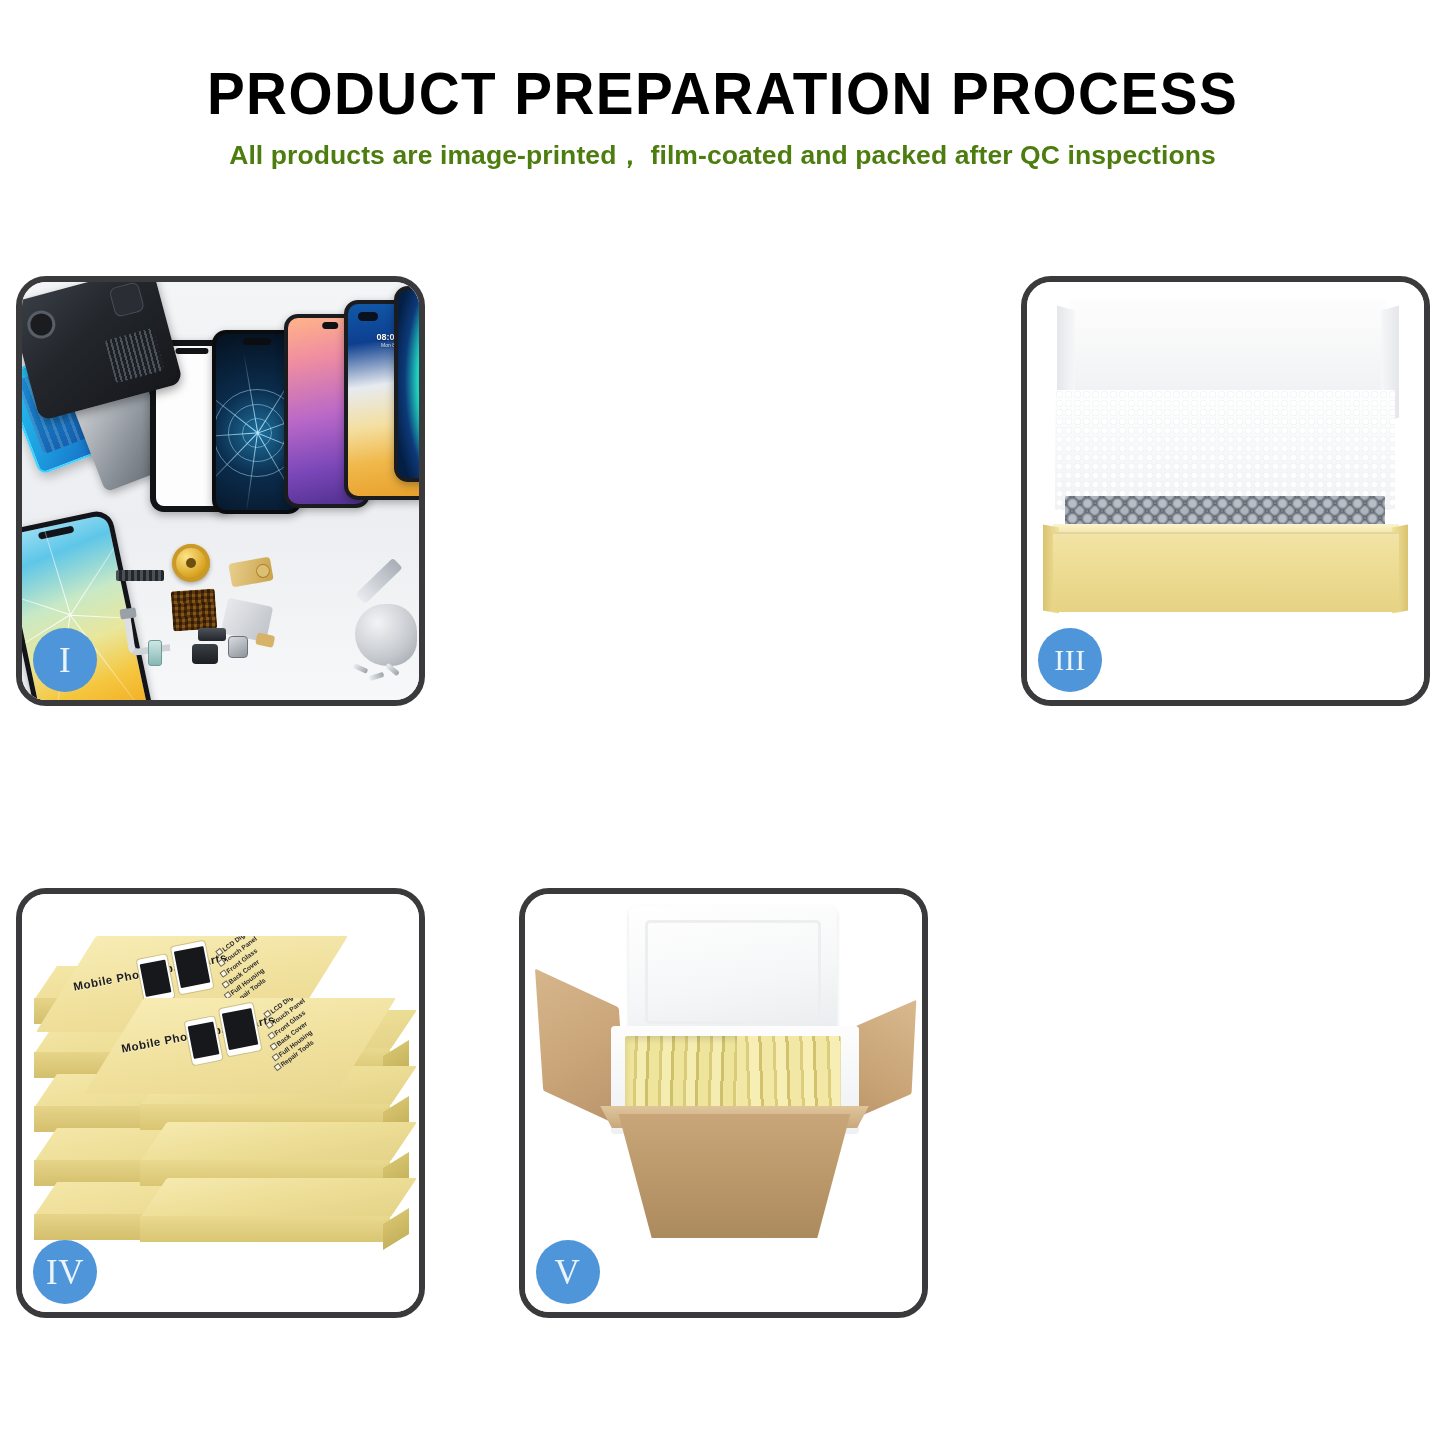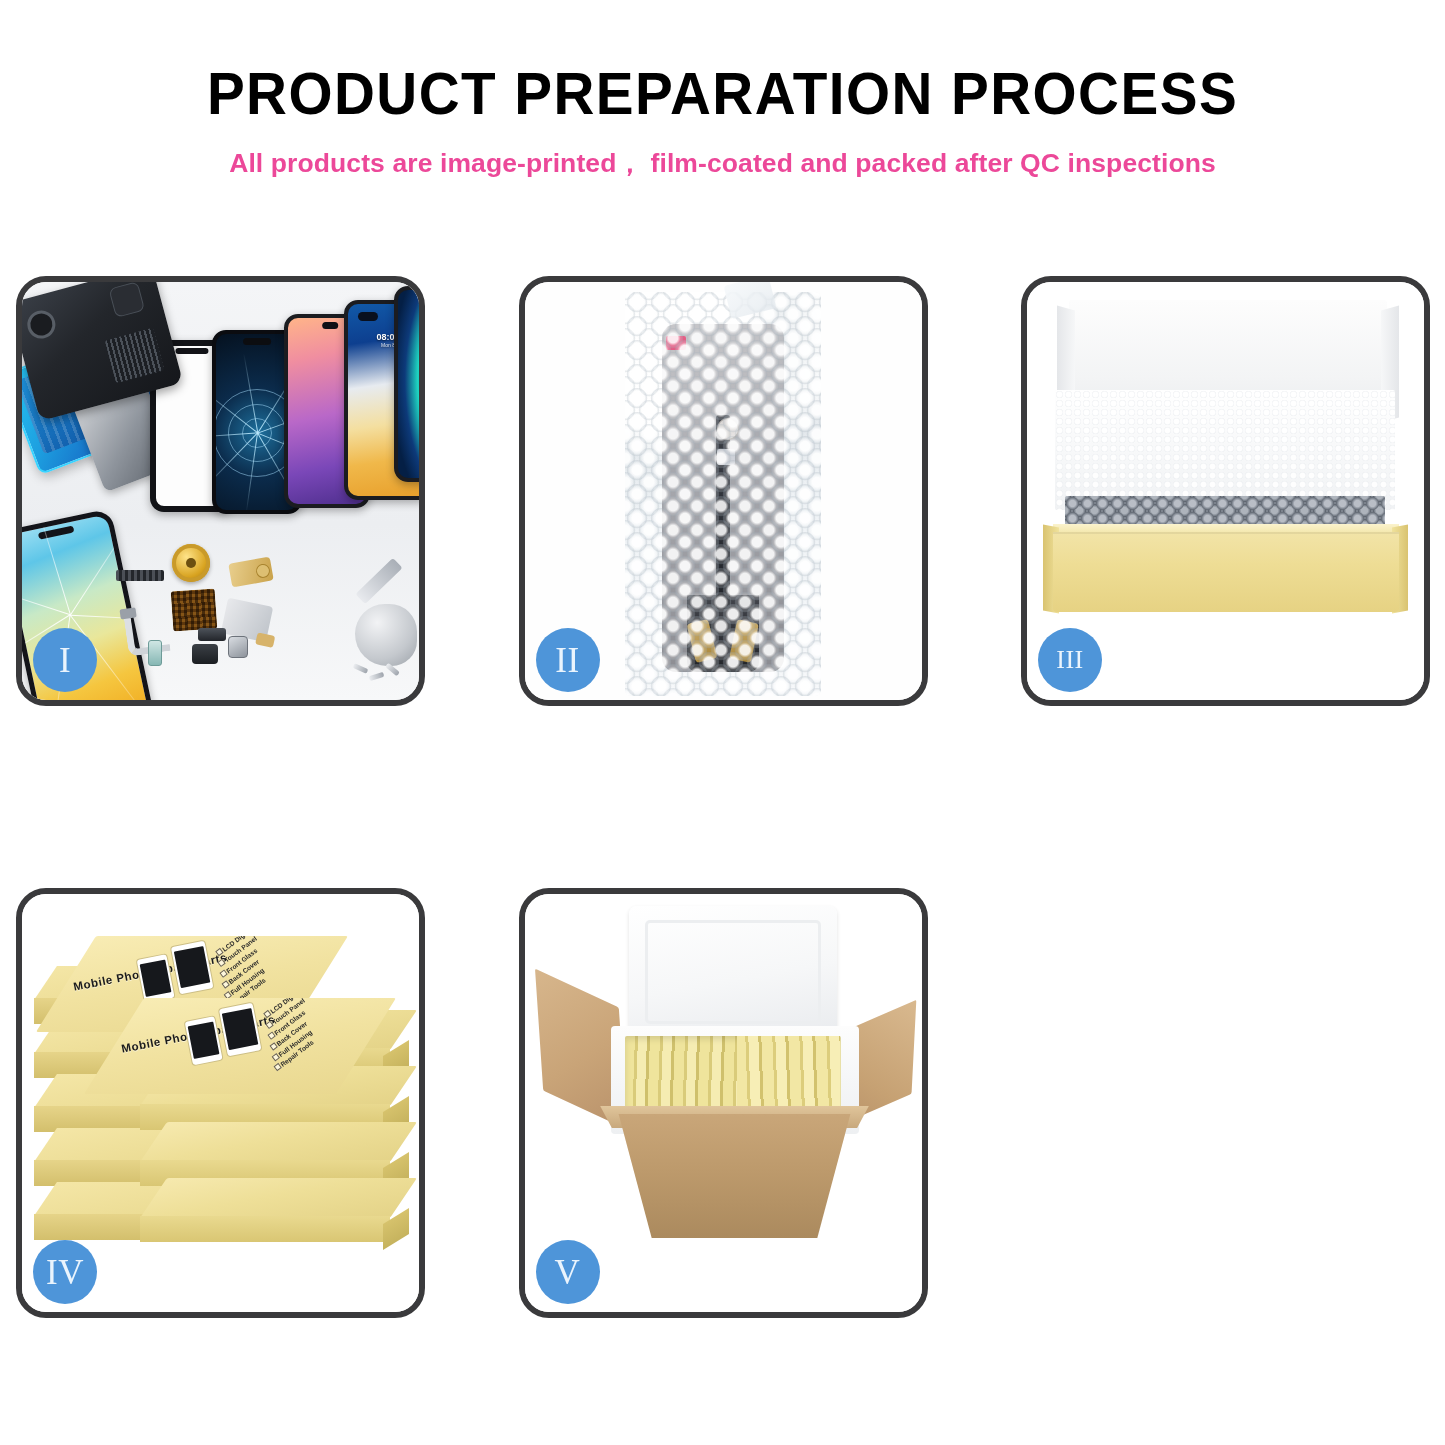--- a/index.html
+++ b/index.html
@@ -18,24 +18,24 @@
     font-size: 59px;
     font-weight: 700;
     letter-spacing: 1.5px;
     color: #000;
     line-height: 1.05;
     white-space: nowrap;
     font-family: "Liberation Sans Narrow", "Liberation Sans", sans-serif;
     transform: scaleX(0.96);
   }
   .subtitle {
-    margin-top: 19px;
+    margin-top: 11px;
     font-size: 26.5px;
     font-weight: 600;
-    color: #ec4899;
+    color: #4d7c0f;
     white-space: nowrap;
     letter-spacing: 0.1px;
   }
 
   
   .grid {
     position: absolute;
     left: 16px; top: 276px;
     width: 1414px; height: 1042px;
     display: grid;
@@ -66,21 +66,21 @@
     border-radius: 50%;
     background: #4e95d9;
     color: #eaf4fd;
     display: flex; align-items: center; justify-content: center;
     font-family: "Liberation Serif", serif;
     font-size: 35px;
     line-height: 1;
     z-index: 40;
     letter-spacing: 0.5px;
   }
-  .badge.sm { font-size: 26px; }
+  .badge.sm { font-size: 30px; }
 
   
   .p1 .stage { background: linear-gradient(180deg,#f4f5f7 0%,#eceef1 58%,#f7f8f9 100%); }
   .ph { position: absolute; border-radius: 14px; overflow: hidden;
         box-shadow: 0 3px 9px rgba(0,0,0,.3); }
   .ph .notch { position:absolute; top:4px; left:50%; transform:translateX(-50%);
                width:34%; height:7px; border-radius:4px; background:#0c0d10; }
 
   
   .sheet-blue {
@@ -656,41 +656,20 @@
           <i></i>
             <i></i>
             <i></i>
         </div>
       </div>
       <div class="badge">
         <span>I</span>
       </div>
     </div>
 
-    <div class="panel p2">
-      <div class="stage">
-        <div class="bagwrap">
-          <div class="bag"></div>
-          <div class="inner-part">
-            <div class="inner-dark-base"></div>
-            <div class="inner-strip"></div>
-            <div class="inner-btn"></div>
-            <div class="inner-conn"></div>
-            <div class="inner-gold1"></div>
-            <div class="inner-gold2"></div>
-          </div>
-          <div class="pink-tab"></div>
-          <div class="bubbles"></div>
-          <div class="bag-tail"></div>
-        </div>
-      </div>
-      <div class="badge">
-        <span>II</span>
-      </div>
-    </div>
 
     <div class="panel p3">
       <div class="stage">
         <div class="lid3"></div>
         <div class="foam3"></div>
         <div class="bubblegrey"></div>
         <div class="boxrim3"></div>
         <div class="flap3l"></div>
         <div class="flap3r"></div>
         <div class="boxbody3"></div>

